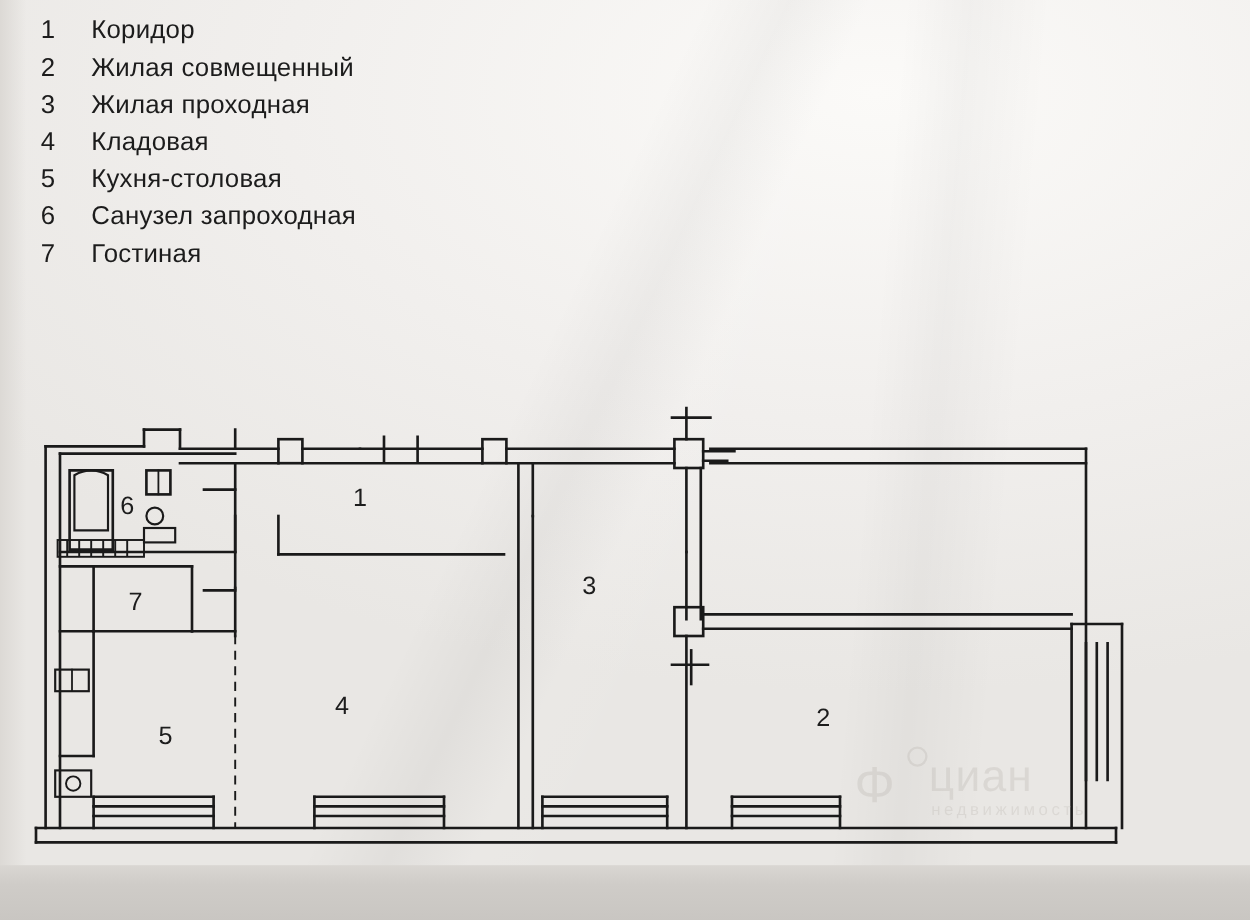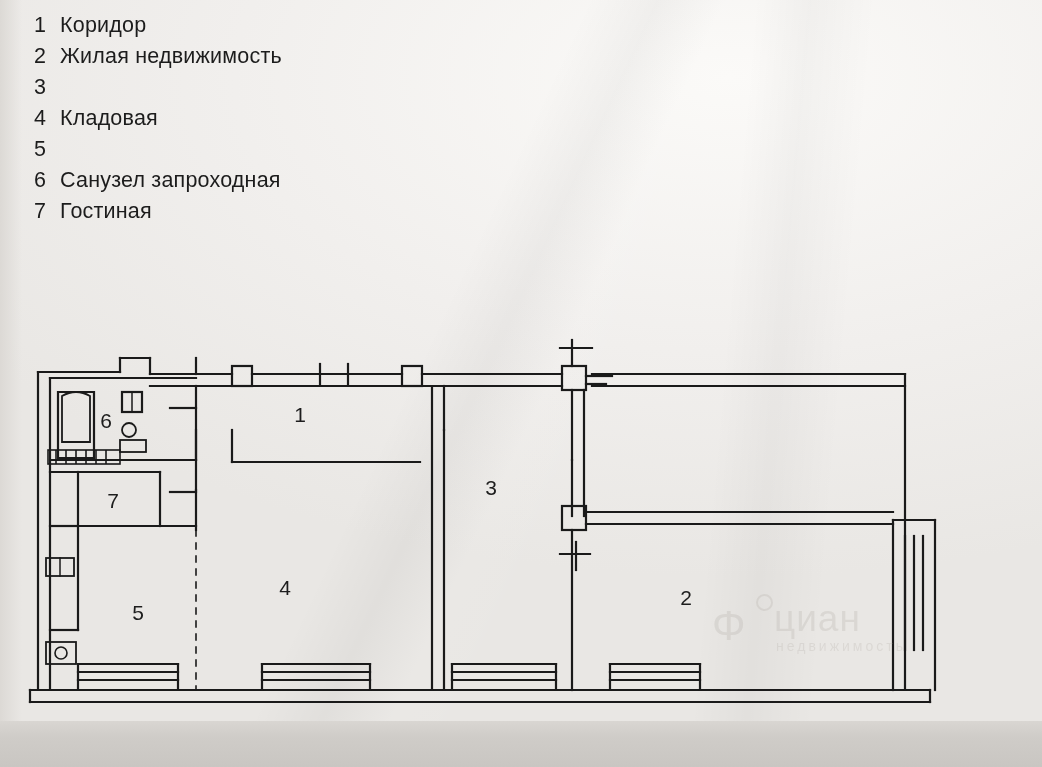--- a/index.html
+++ b/index.html
@@ -67,21 +67,21 @@
     line-height: 31px;
     letter-spacing: 0.2px;
     white-space: nowrap;
   }
   .legend-num {
     width: 20px;
     flex: 0 0 20px;
     text-align: left;
   }
   .legend-label {
-    margin-left: 6px;
+    margin-left: 22px;
   }
 
   
   #plan {
     position: absolute;
     left: 0;
     top: 330px;
     width: 1042px;
     height: 420px;
   }
@@ -91,21 +91,21 @@
   .rnum {
     font-family: "Liberation Sans", sans-serif;
     font-size: 21px;
     fill: #1d1d1d;
   }
 
   
   #watermark {
     position: absolute;
     left: 712px;
-    top: 600px;
+    top: 628px;
     width: 240px;
     height: 90px;
     pointer-events: none;
     opacity: 0.30;
   }
   #watermark .wm-text {
     font-family: "Liberation Sans", sans-serif;
     font-size: 37px;
     color: #b9b4ae;
     letter-spacing: 1px;
@@ -141,31 +141,33 @@
   <div id="paper"></div>
   <div id="left-edge"></div>
 
   <div id="legend">
     <div class="legend-row">
       <span class="legend-num">1</span>
       <span class="legend-label">Коридор</span>
     </div>
     <div class="legend-row">
       <span class="legend-num">2</span>
-      <span class="legend-label">Жилая недвижимость</span>
+      <span class="legend-label">Жилая совмещенный</span>
     </div>
     <div class="legend-row">
       <span class="legend-num">3</span>
+      <span class="legend-label">Жилая проходная</span>
     </div>
     <div class="legend-row">
       <span class="legend-num">4</span>
       <span class="legend-label">Кладовая</span>
     </div>
     <div class="legend-row">
       <span class="legend-num">5</span>
+      <span class="legend-label">Кухня-столовая</span>
     </div>
     <div class="legend-row">
       <span class="legend-num">6</span>
       <span class="legend-label">Санузел запроходная</span>
     </div>
     <div class="legend-row">
       <span class="legend-num">7</span>
       <span class="legend-label">Гостиная</span>
     </div>
   </div>

